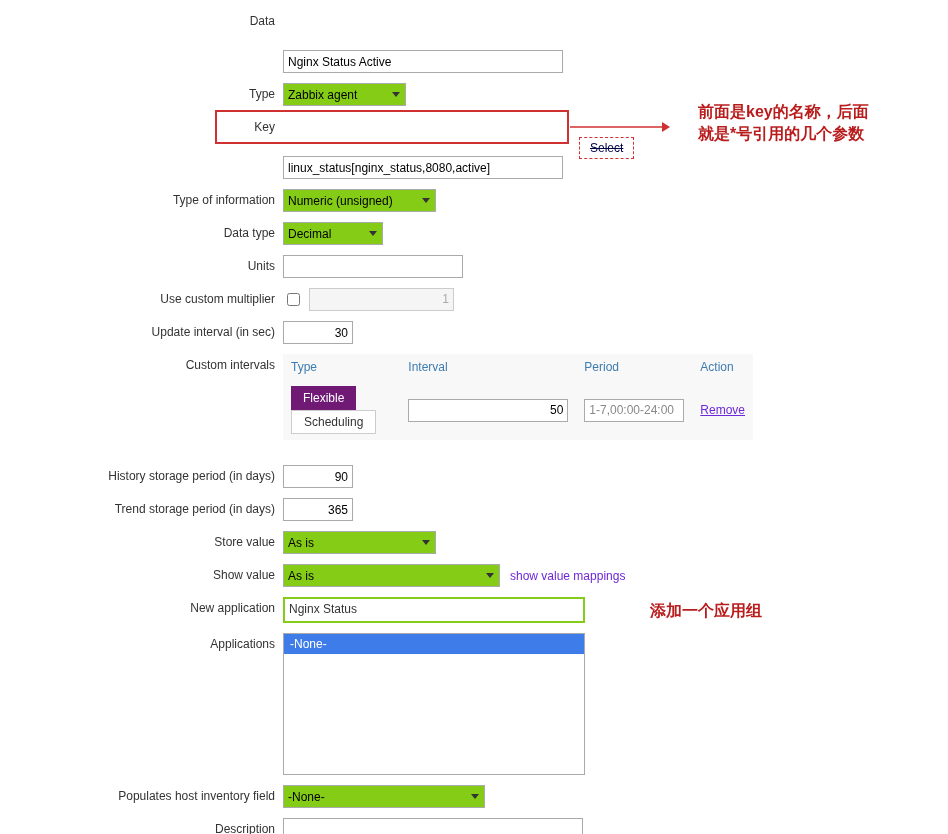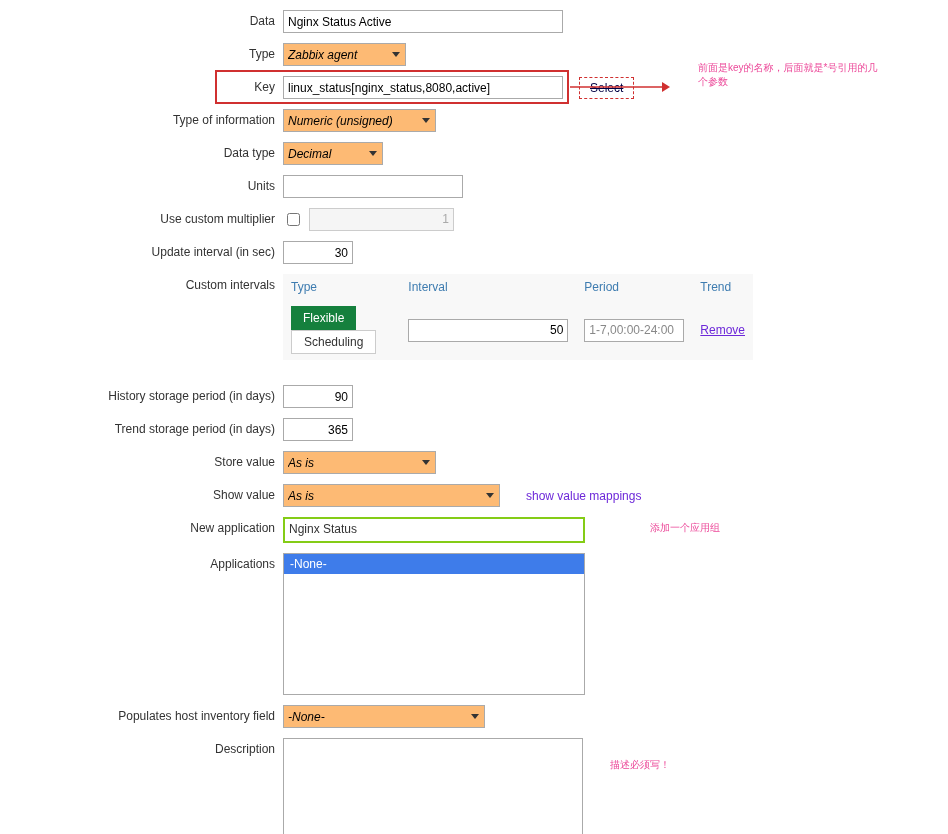--- a/index.html
+++ b/index.html
@@ -26,29 +26,28 @@
     display: flex;
     align-items: center;
     gap: 6px;
   }
   input[type="text"] {
     border: 1px solid #aaa;
     padding: 3px 4px;
     font-size: 12px;
     height: 15px;
   }
-  input.wide { width: 270px; }
+  input.wide { width: 270px; margin-top: 40px; }
   input.small { width: 60px; text-align: right; padding-right: 4px;}
   select {
     border: 1px solid #aaa;
     padding: 2px 4px;
     font-size: 12px;
     height: 23px;
-    background: #fdba74;
-    font-style: italic;
+    background: #84cc16;
   }
   select.dd-small { width: 123px; }
   select.dd-med { width: 153px; }
   select.dd-wide { width: 217px; }
   select.dd-full { width: 202px; }
   .btn {
     border: 1px solid #888;
     padding: 3px 10px;
     font-size: 12px;
     background: #fff;
@@ -77,21 +76,21 @@
   .interval-header td, .interval-row td {
     padding: 6px 8px;
     text-align: left;
   }
   .interval-header td {
     color: #3e7cb0;
     font-size: 12px;
   }
   .tab-flex {
     display: inline-block;
-    background: #15803d;
+    background: #701a75;
     color: #fff;
     padding: 5px 12px;
   }
   .tab-sched {
     display: inline-block;
     background: #fff;
     border: 1px solid #ccc;
     padding: 4px 12px;
   }
   .interval-input {
@@ -108,22 +107,23 @@
     height: 15px;
     color: #888;
   }
   .link-blue {
     color: #6d28d9;
     text-decoration: underline;
     cursor: pointer;
   }
   .link-blue.nou { text-decoration: none; }
   .red-annot {
-    color: #ec4899;
-    font-size: 10px;
+    color: #b91c1c;
+    font-size: 16px;
+    font-weight: bold;
   }
   .red-box {
     border: 2px solid #d03030;
     position: absolute;
   }
   .newapp-box {
     border: 2px solid #84cc16;
     padding: 3px 4px;
     width: 290px;
     height: 16px;
@@ -253,21 +253,21 @@
 
 <div class="form-row">
   <div class="form-label">Custom intervals</div>
   <div>
     <table class="interval-block" cellspacing="0" cellpadding="0">
       <tbody>
           <tr class="interval-header">
         <td>Type</td>
         <td>Interval</td>
         <td>Period</td>
-        <td>Trend</td>
+        <td>Action</td>
       </tr>
       <tr class="interval-row">
         <td>
           <span class="tab-flex">Flexible</span><span class="tab-sched">Scheduling</span>
         </td>
         <td>
           <input type="text" class="interval-input" value="50" style="">
         </td>
         <td>
           <input type="text" class="period-input" value="1-7,00:00-24:00" style="">
@@ -309,21 +309,21 @@
 </div>
 
 <div class="form-row">
   <div class="form-label">Show value</div>
   <div class="form-value">
     <div class="select-wrap">
       <select class="dd-wide">
         <option>As is</option>
       </select>
     </div>
-    <span class="link-blue nou" style="margin-left:20px; text-decoration:none;">show value mappings</span>
+    <span class="link-blue nou" style="margin-left:4px; text-decoration:none;">show value mappings</span>
   </div>
 </div>
 
 <div class="form-row" style="position:relative;">
   <div class="form-label">New application</div>
   <div class="form-value">
     <div class="newapp-box">Nginx Status</div>
   </div>
   <div class="red-annot" style="position:absolute; left:640px; top:4px;">添加一个应用组</div>
 </div>

